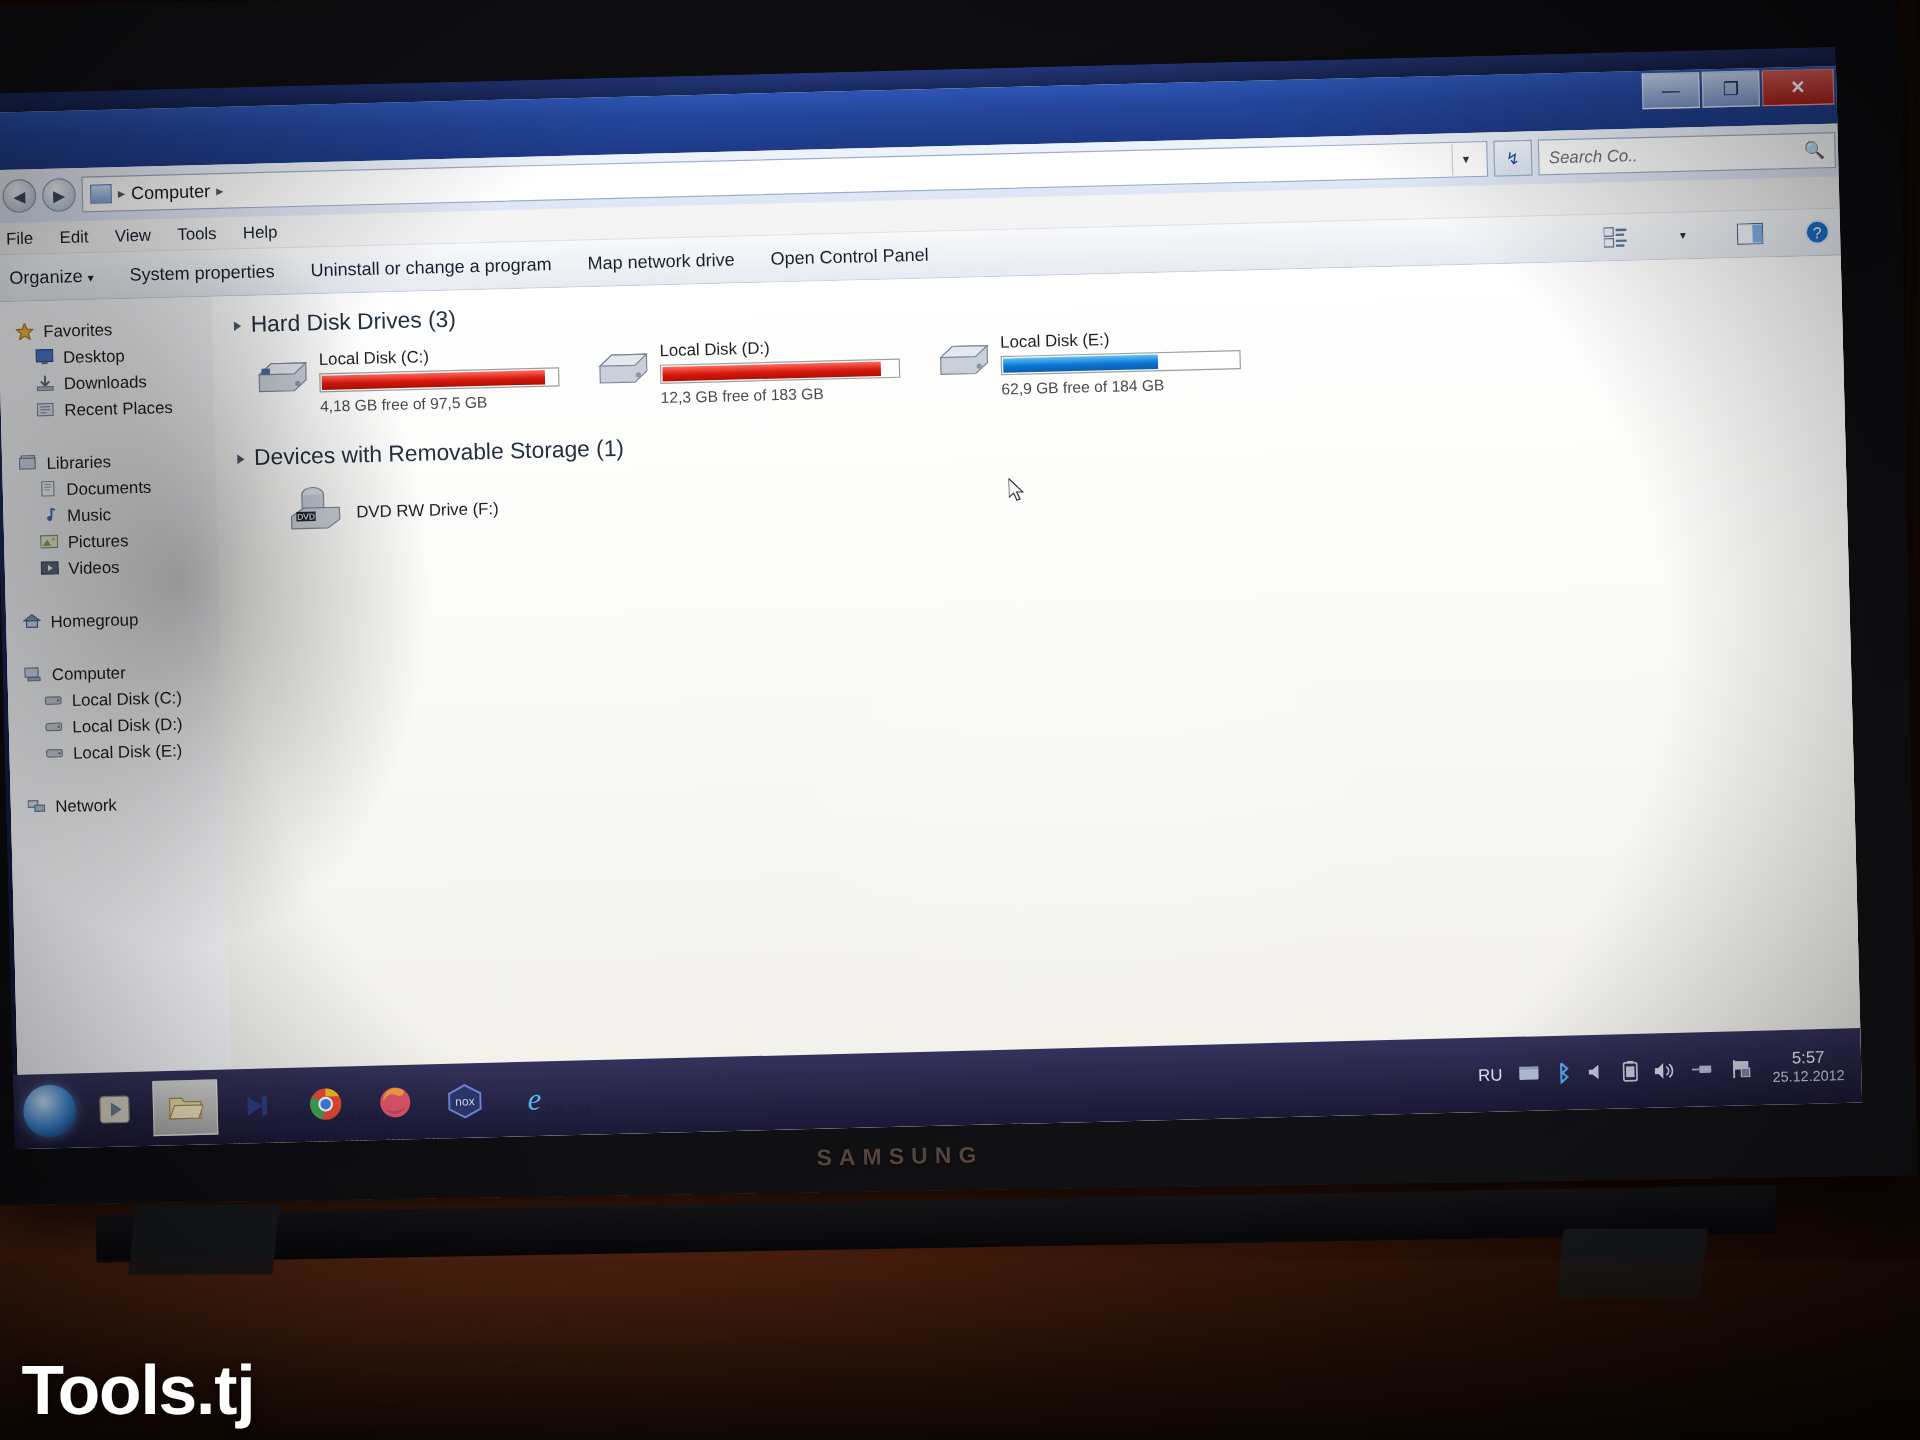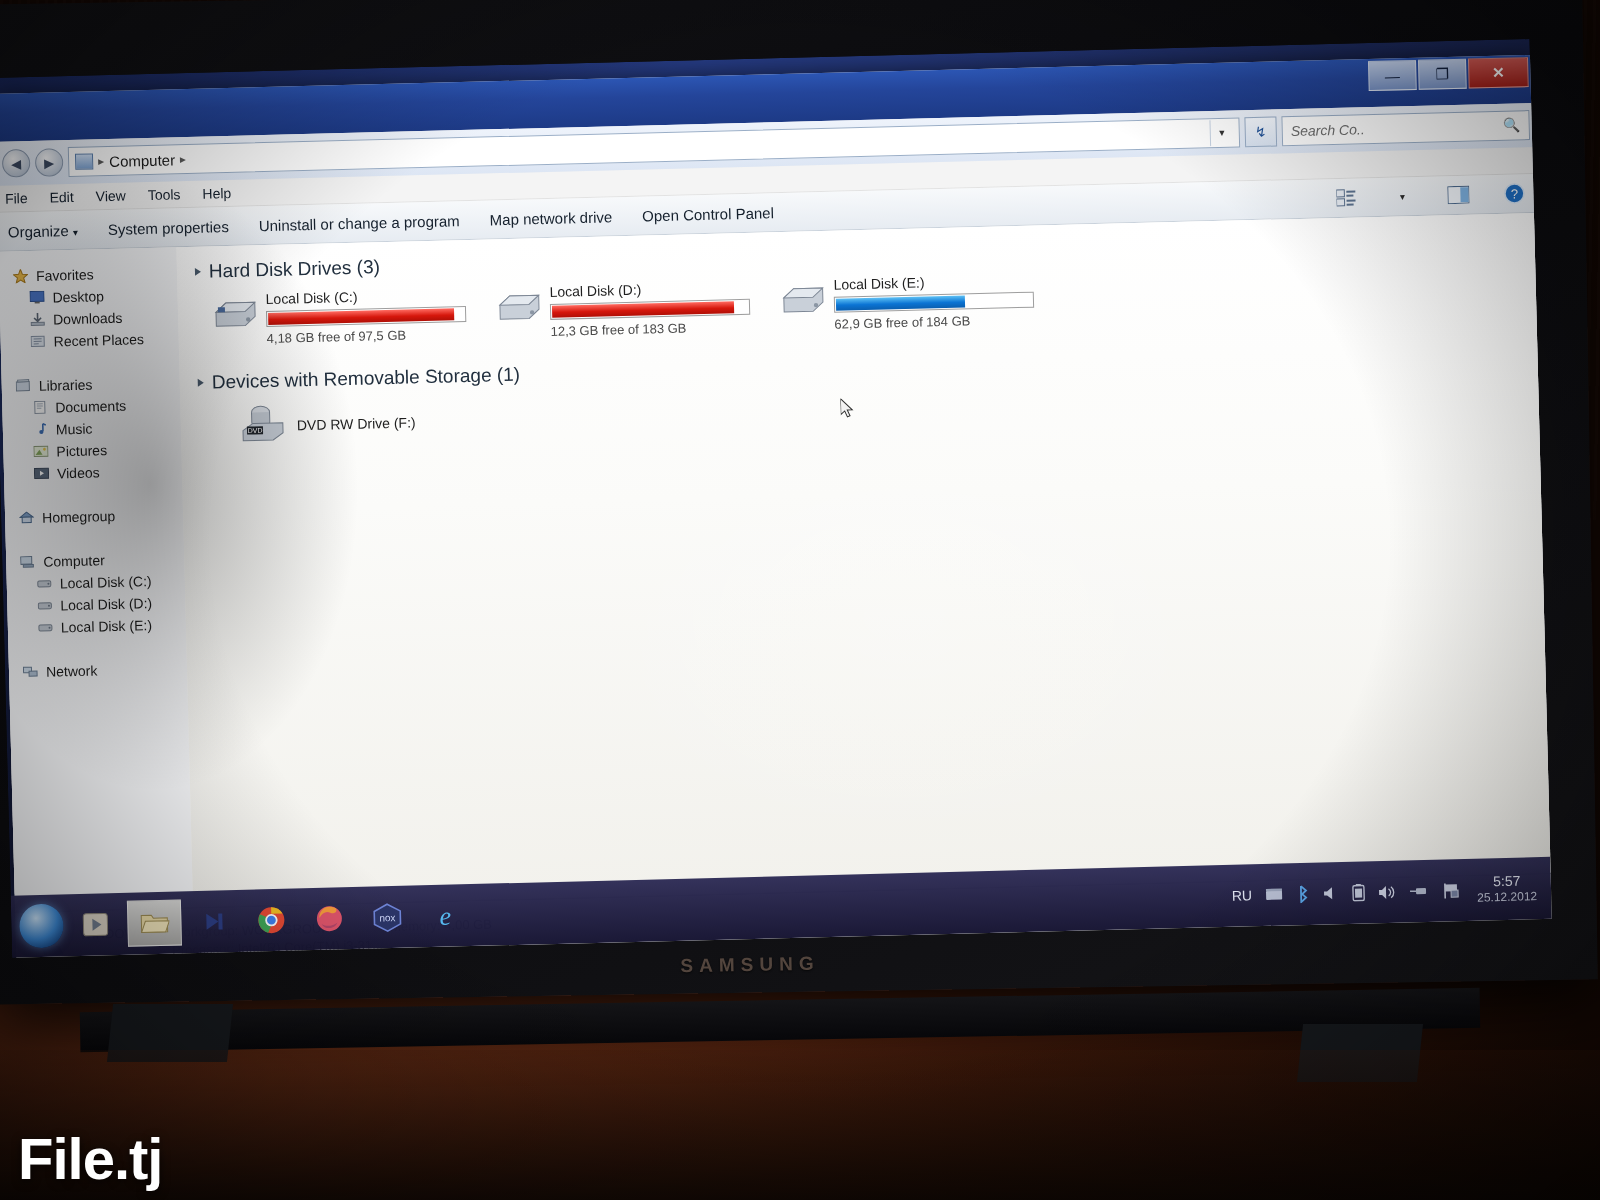--- a/index.html
+++ b/index.html
@@ -630,14 +630,14 @@
     </div>
 
     <div class="brand">SAMSUNG</div>
     <div class="hinge"></div>
     <div class="foot l"></div>
     <div class="foot r"></div>
   </div>
 
   <div class="keyboard"></div>
   <div class="vign"></div>
-  <div class="wm">File.tj</div>
+  <div class="wm">Tools.tj</div>
 </div>
 
 </body></html>

